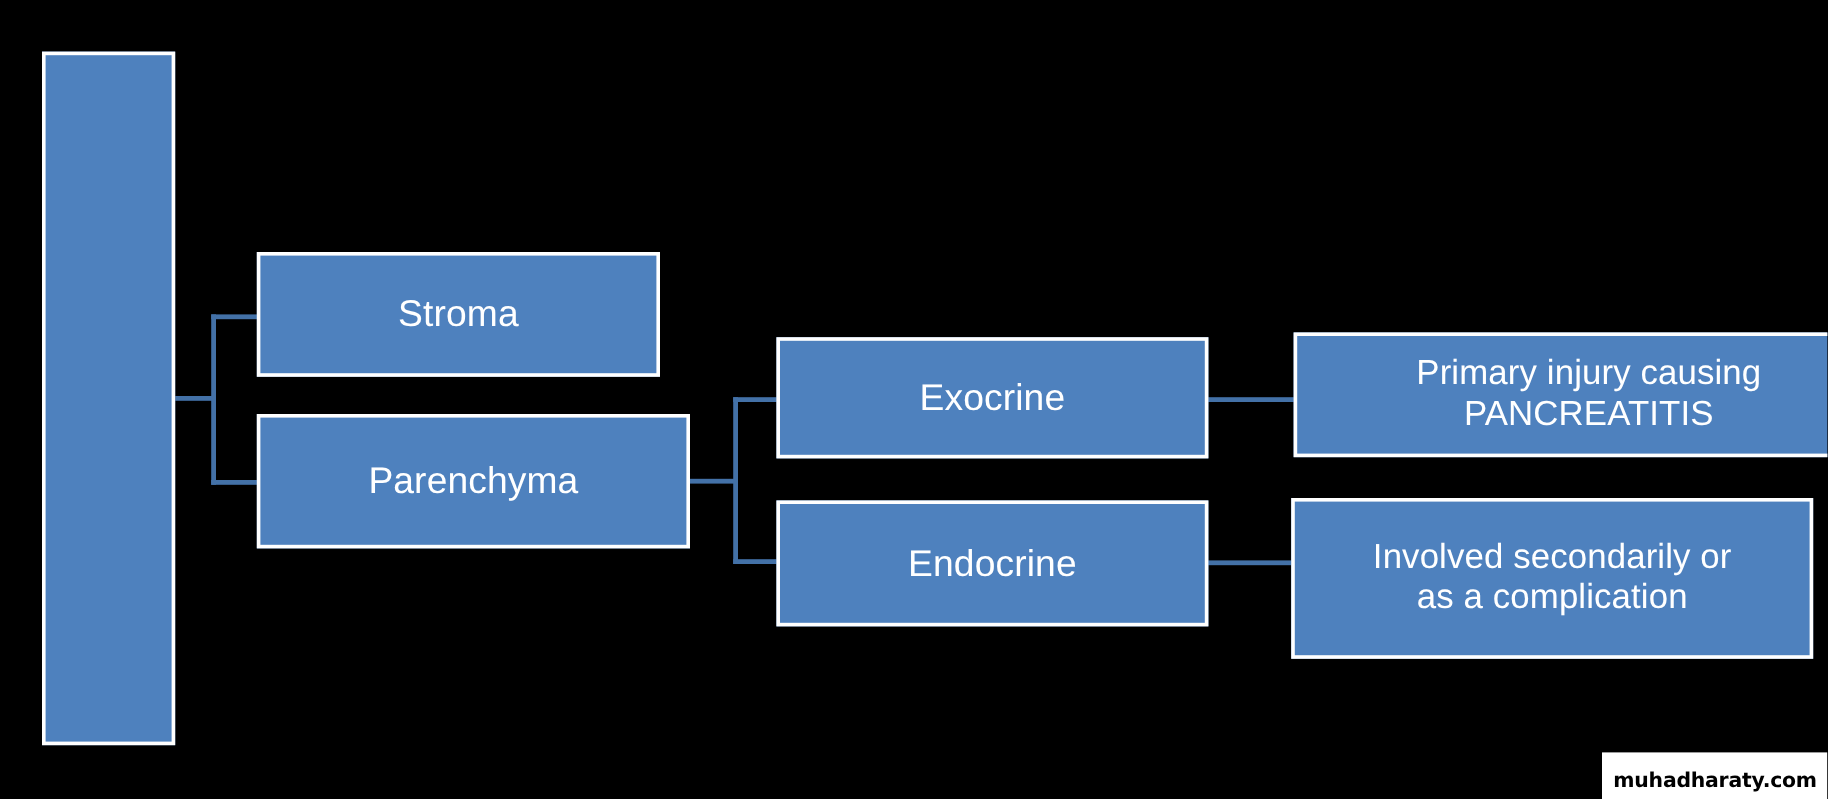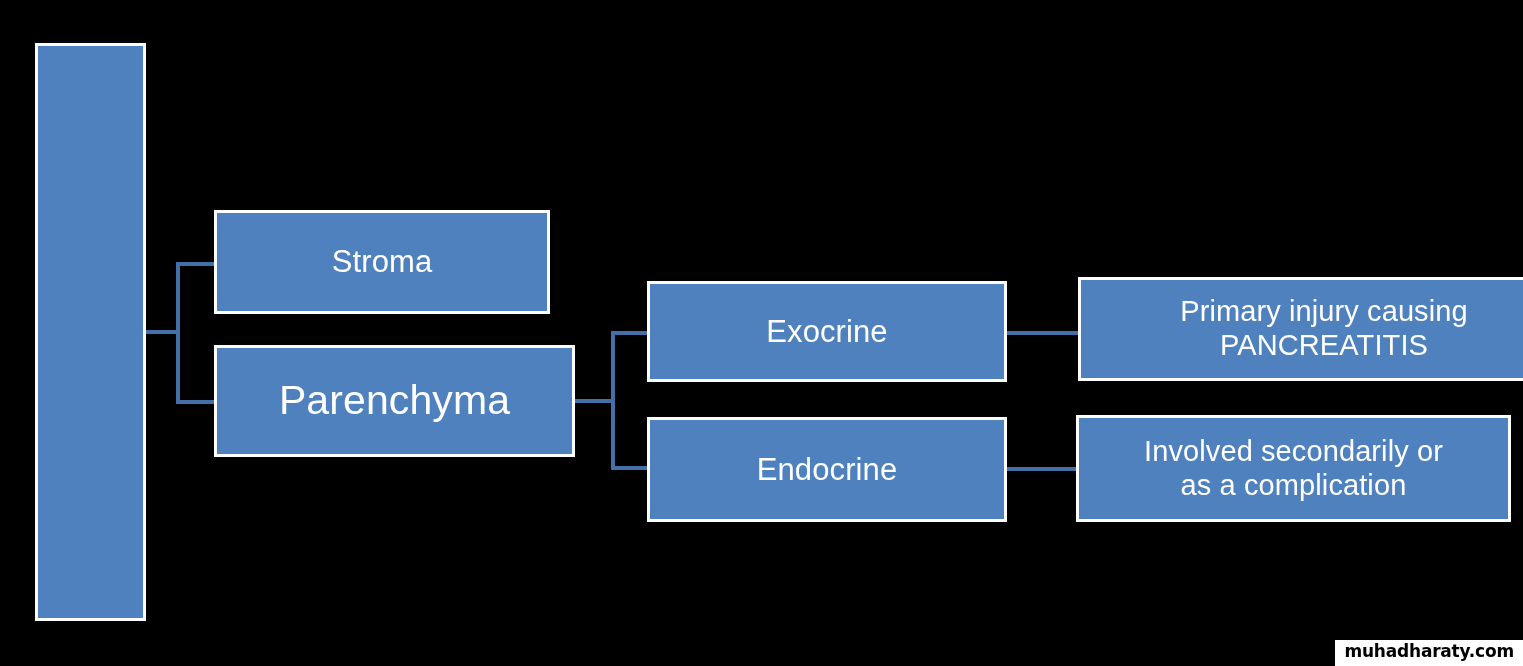--- a/index.html
+++ b/index.html
@@ -64,21 +64,21 @@
     top: 210px;
     width: 336px;
     height: 104px;
     font-size: 31px;
   }
   #node-parenchyma {
     left: 214px;
     top: 345px;
     width: 361px;
     height: 112px;
-    font-size: 41px;
+    font-size: 31px;
   }
 
   
   #node-exocrine {
     left: 647px;
     top: 281px;
     width: 360px;
     height: 101px;
     font-size: 31px;
   }
@@ -95,21 +95,21 @@
     left: 1078px;
     top: 277px;
     width: 492px;
     height: 104px;
     font-size: 29px;
   }
   #node-complication {
     left: 1076px;
     top: 415px;
     width: 435px;
-    height: 107px;
+    height: 134px;
     font-size: 29px;
   }
 
   
   .conn {
     position: absolute;
     background: #4371A7;
     z-index: 1;
   }
   .conn-h { height: 4px; }
@@ -135,21 +135,21 @@
   #watermark {
     position: absolute;
     right: 0px;
     bottom: 0px;
     background: #FFFFFF;
     color: #000000;
     font-family: "DejaVu Sans", sans-serif;
     font-weight: bold;
     font-size: 17px;
     letter-spacing: -0.2px;
-    padding: 1px 9px 5px 9px;
+    padding: 14px 9px 5px 9px;
     z-index: 5;
   }
 </style>
 </head>
 <body>
 
 <div id="canvas">
 
   <div class="conn conn-h" id="conn-root-stub"></div>
   <div class="conn conn-v" id="conn-root-spine"></div>

